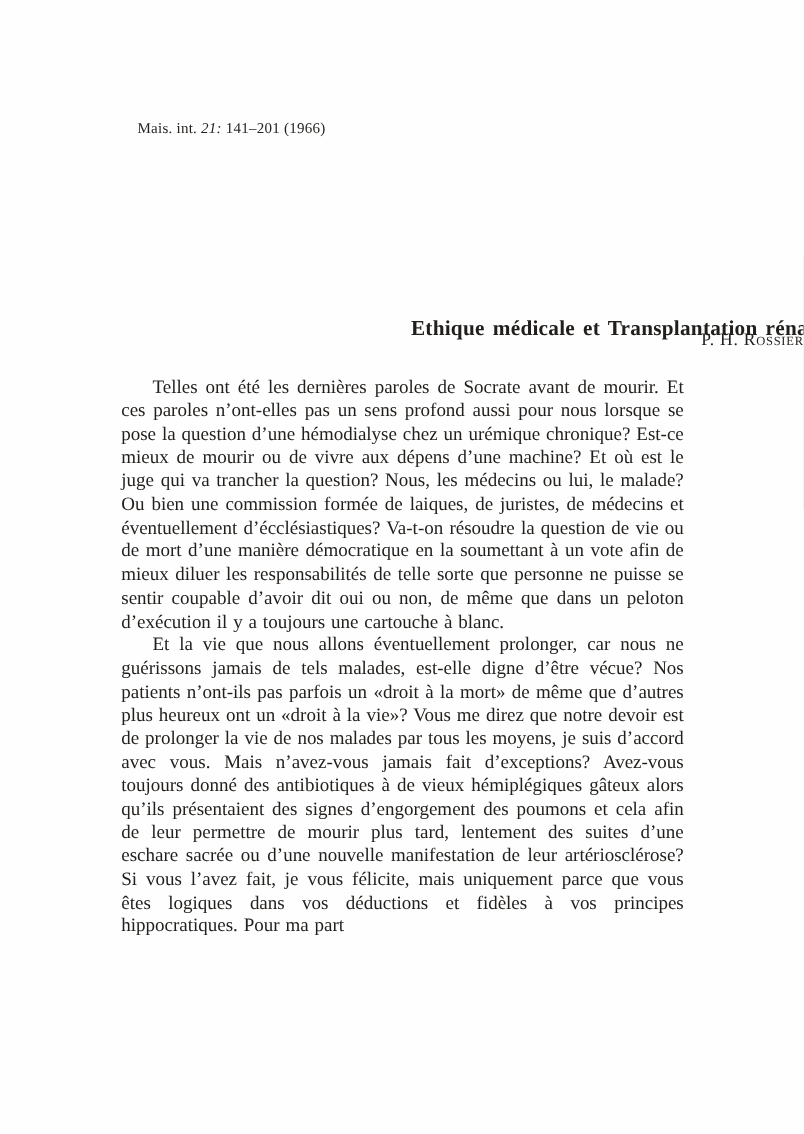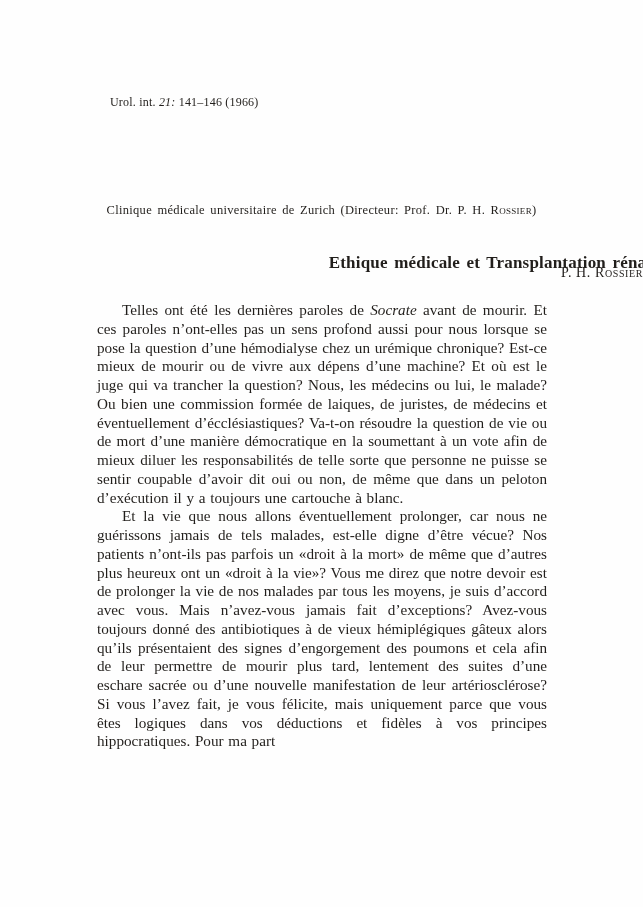--- a/index.html
+++ b/index.html
@@ -66,34 +66,31 @@
     font-size: 15.2px;
     line-height: 18.75px;
     text-align: justify;
     word-spacing: 0.06em;
     hyphens: auto;
   }
   .body-text p {
     margin: 0;
     text-indent: 25px;
   }
-  .italic { font-style: italic; }
+  .italic { }
 </style>
 </head>
 <body>
 
 <div class="page">
 
   <div class="citation">
-    <span>Urol. int. </span><span class="vol">21:</span><span> 141–146 (1966)</span>
+    <span>Mais. int. </span><span class="vol">21:</span><span> 141–201 (1966)</span>
   </div>
 
-  <div class="affiliation">
-    <span>Clinique médicale universitaire de Zurich (Directeur: Prof. Dr. P. H. </span><span class="smallcaps">Rossier</span><span>)</span>
-  </div>
 
   <h1 class="article-title">Ethique médicale et Transplantation rénale</h1>
 
   <div class="author">
     <span>P. H. </span><span class="smallcaps">Rossier</span>
   </div>
 
   <div class="body-text">
     <p><span>Telles ont été les dernières paroles de </span><span class="italic">Socrate</span><span> avant de mourir. Et ces paroles n’ont-elles pas un sens profond aussi pour nous lorsque se pose la question d’une hémodialyse chez un urémique chronique? Est-ce mieux de mourir ou de vivre aux dépens d’une machine? Et où est le juge qui va trancher la question? Nous, les médecins ou lui, le malade? Ou bien une commission formée de laiques, de juristes, de médecins et éventuellement d’écclésiastiques? Va-t-on résoudre la question de vie ou de mort d’une manière démocratique en la soumettant à un vote afin de mieux diluer les responsabilités de telle sorte que personne ne puisse se sentir coupable d’avoir dit oui ou non, de même que dans un peloton d’exécution il y a toujours une cartouche à blanc.</span></p>
     <p>Et la vie que nous allons éventuellement prolonger, car nous ne guérissons jamais de tels malades, est-elle digne d’être vécue? Nos patients n’ont-ils pas parfois un «droit à la mort» de même que d’autres plus heureux ont un «droit à la vie»? Vous me direz que notre devoir est de prolonger la vie de nos malades par tous les moyens, je suis d’accord avec vous. Mais n’avez-vous jamais fait d’exceptions? Avez-vous toujours donné des antibiotiques à de vieux hémiplégiques gâteux alors qu’ils présentaient des signes d’engorgement des poumons et cela afin de leur permettre de mourir plus tard, lentement des suites d’une eschare sacrée ou d’une nouvelle manifestation de leur artériosclérose? Si vous l’avez fait, je vous félicite, mais uniquement parce que vous êtes logiques dans vos déductions et fidèles à vos principes hippocratiques. Pour ma part</p>

